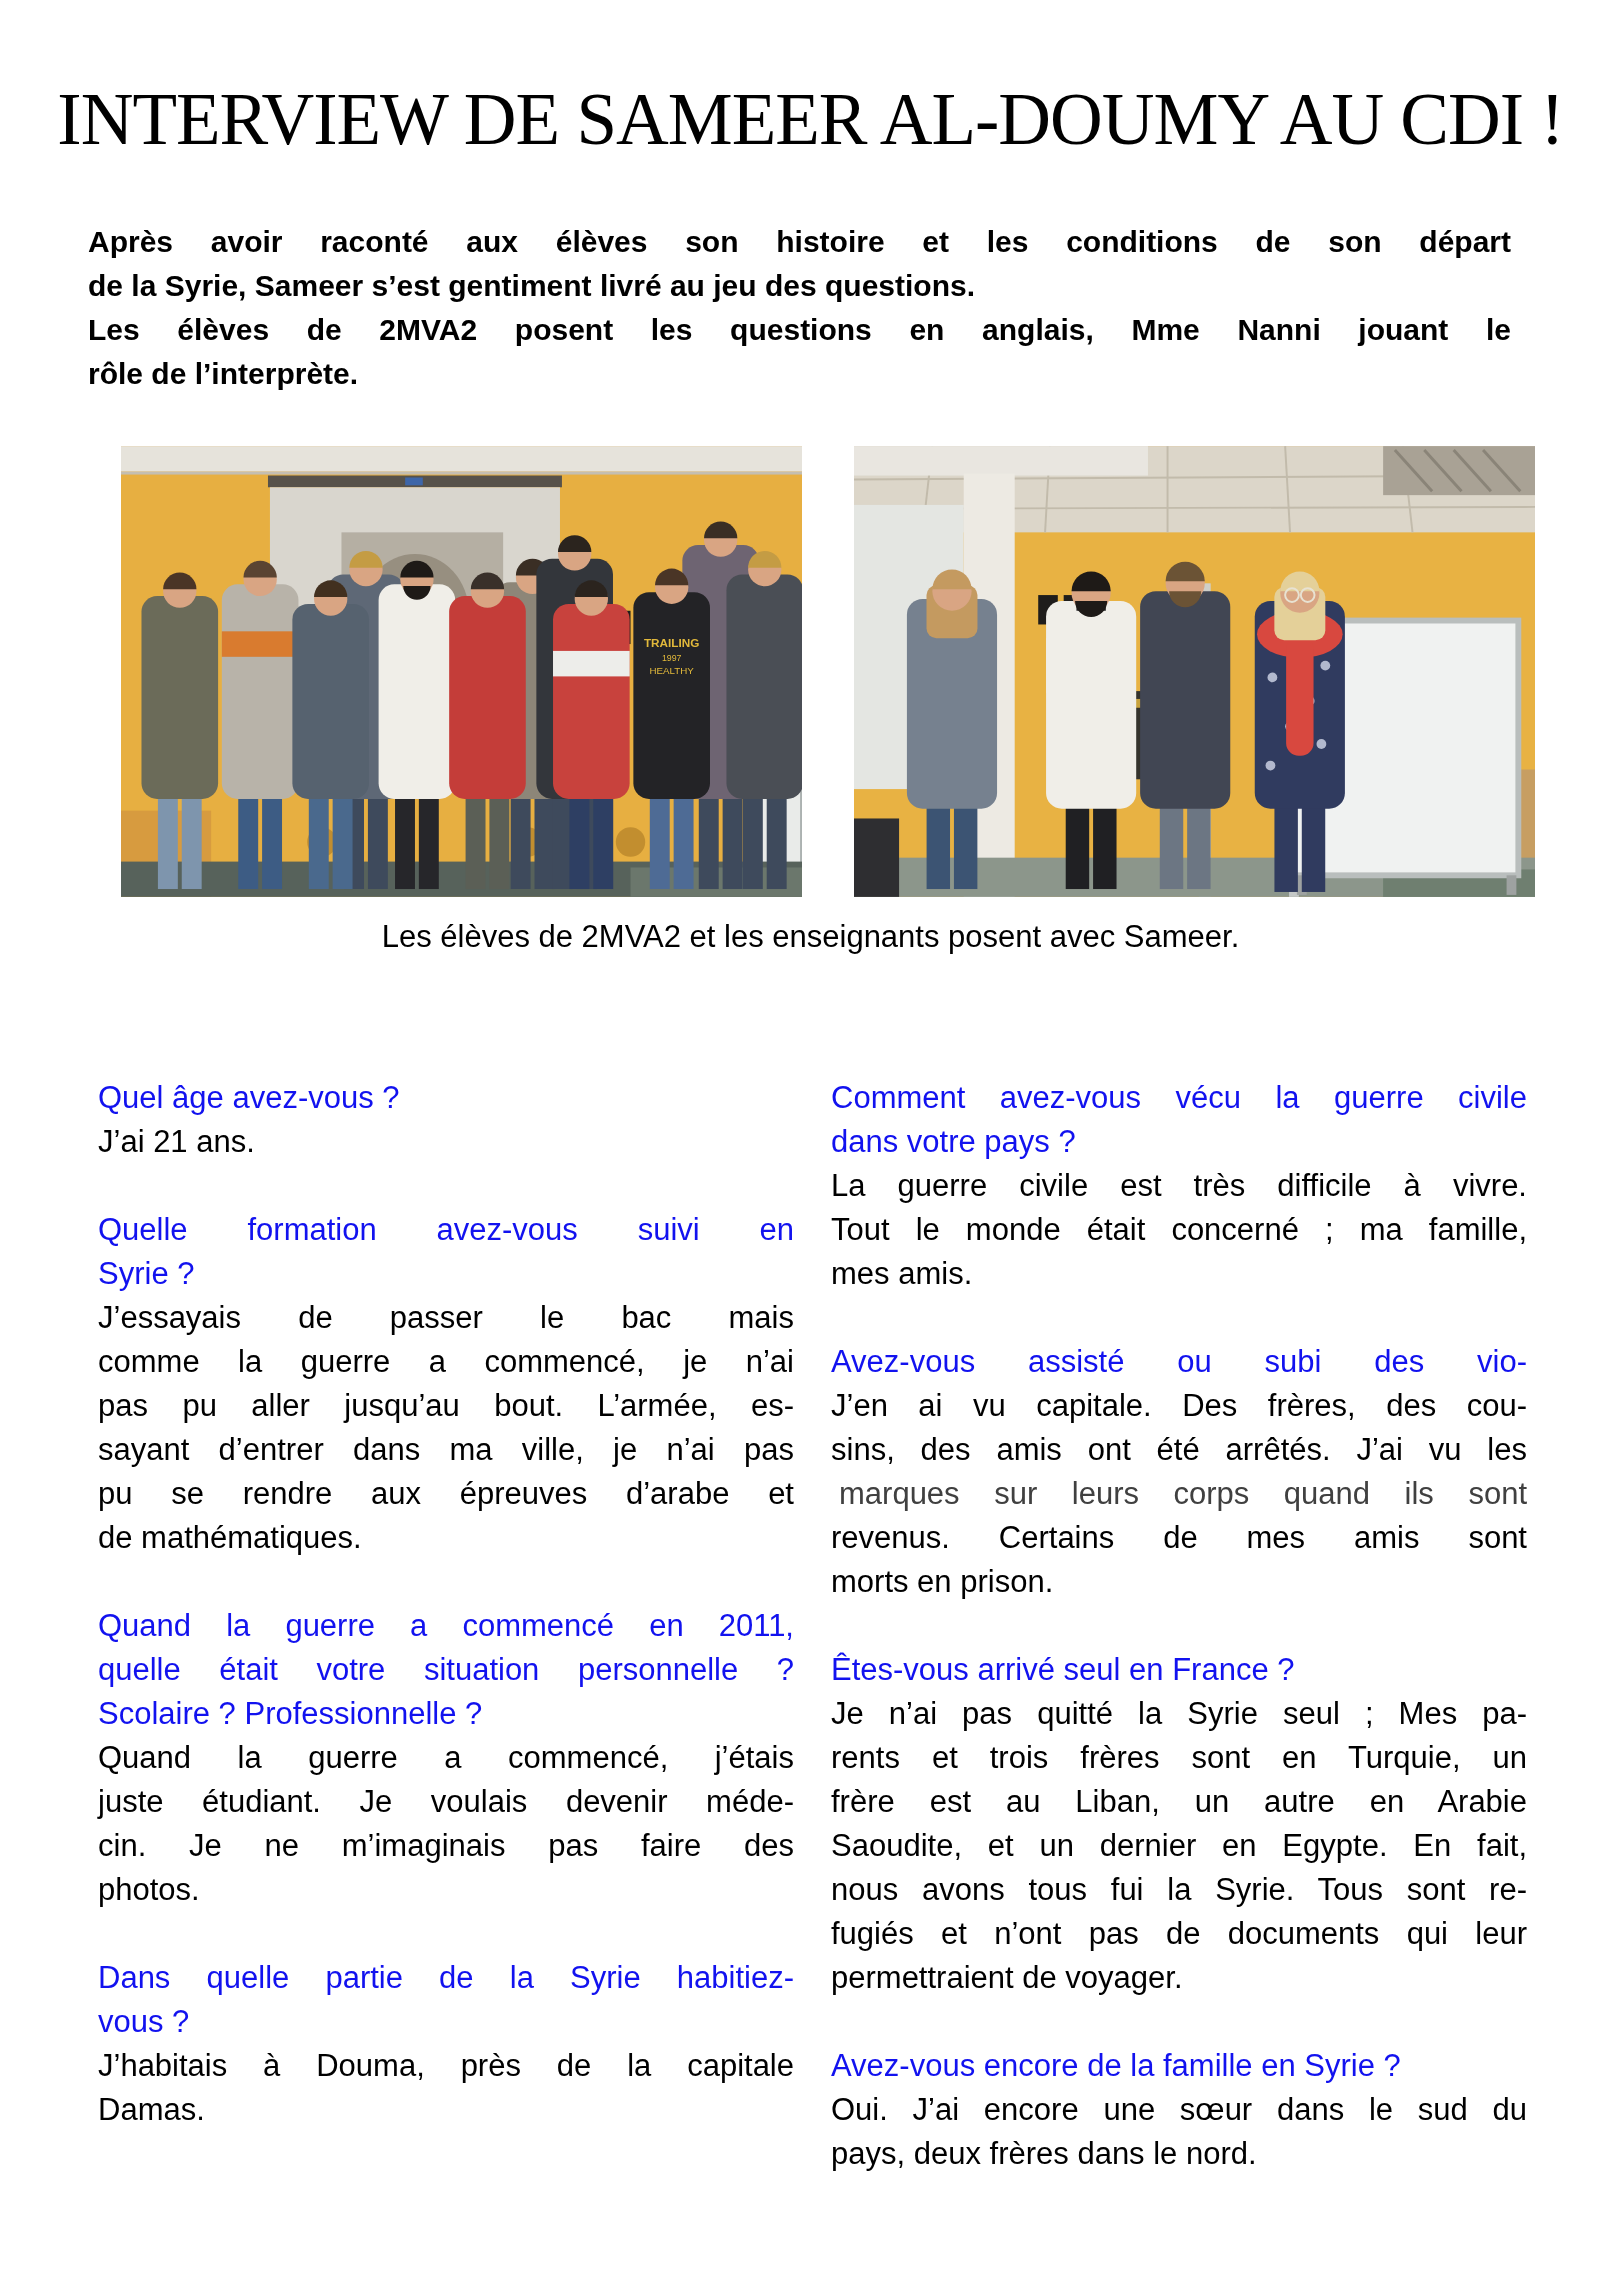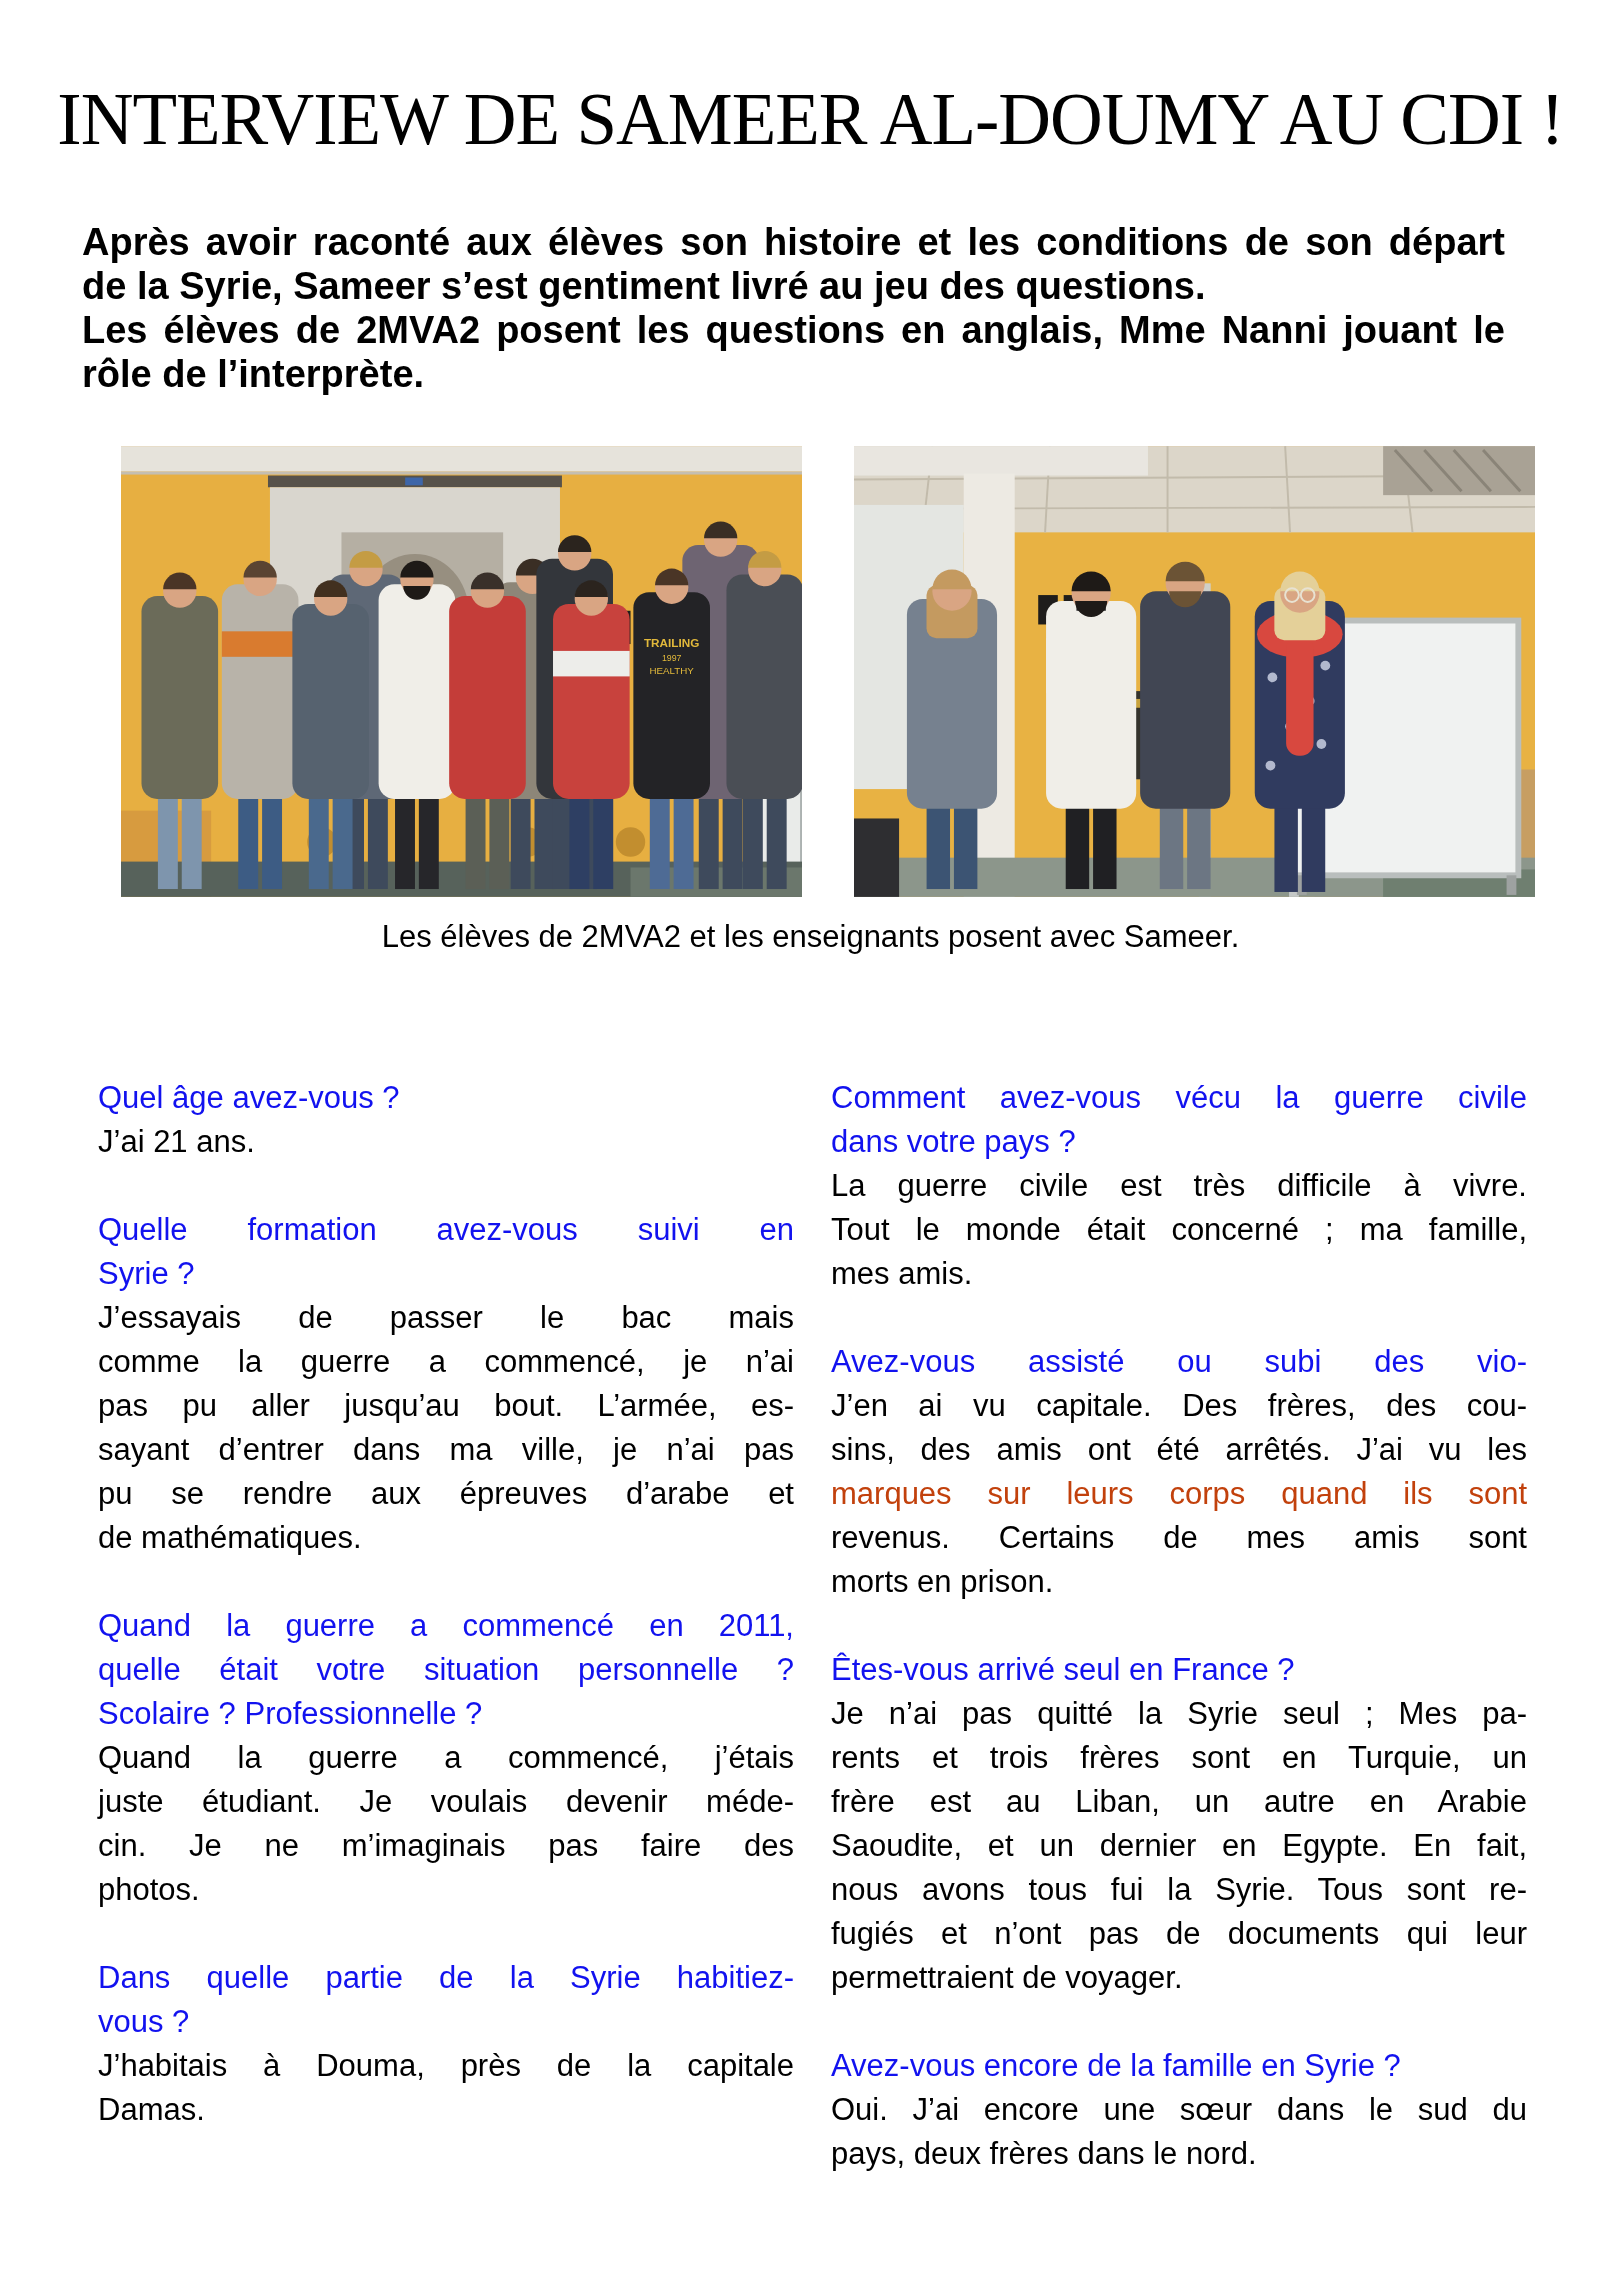--- a/index.html
+++ b/index.html
@@ -1,21 +1,21 @@
 <!DOCTYPE html>
 <html><head>
 <meta charset="utf-8">
 <style>
   html,body{margin:0;padding:0;background:#fff;}
   .page{position:relative;width:1621px;height:2293px;background:#ffffff;overflow:hidden;
         font-family:"Liberation Sans",sans-serif;color:#000;}
   .title{position:absolute;top:78px;left:0;width:100%;margin:0;text-align:center;
          font-family:"Liberation Serif",serif;font-weight:400;font-size:73px;letter-spacing:-1px;}
-  .intro{position:absolute;top:220px;left:82px;width:1423px;
-         font-weight:bold;font-size:38px;line-height:44px;}
+  .intro{position:absolute;top:220px;left:88px;width:1423px;
+         font-weight:bold;font-size:30px;line-height:44px;}
   .line{text-align:justify;text-align-last:justify;}
   .line.last{text-align-last:left;}
   .photos{position:absolute;top:446px;left:93px;display:flex;gap:52px;padding-left:28px;}
   .photos svg{display:block;}
   .caption{position:absolute;top:919px;left:0;width:100%;text-align:center;font-size:31px;}
   .columns{position:absolute;top:1076px;left:98px;width:1429px;display:flex;gap:37px;}
   .col{width:696px;font-size:31px;line-height:44px;}
   .qa-block{margin-bottom:44px;}
   .qa-block .q .line{}
 </style>
@@ -330,21 +330,21 @@
             <div class="line last" style="color: rgb(0, 0, 0);">mes amis.</div>
           </div>
         </div>
         <div class="qa-block">
           <div class="q">
             <div class="line" style="color: rgb(18, 18, 239);">Avez-vous assisté ou subi des vio-</div>
           </div>
           <div class="a">
             <div class="line" style="color: rgb(0, 0, 0);">J’en ai vu capitale. Des frères, des cou-</div>
             <div class="line" style="color: rgb(0, 0, 0);">sins, des amis ont été arrêtés. J’ai vu les</div>
-            <div class="line" style="color: #c2410c;">marques sur leurs corps quand ils sont</div>
+            <div class="line" style="color: #404040; margin-left: 8px;">marques sur leurs corps quand ils sont</div>
             <div class="line" style="color: rgb(0, 0, 0);">revenus. Certains de mes amis sont</div>
             <div class="line last" style="color: rgb(0, 0, 0);">morts en prison.</div>
           </div>
         </div>
         <div class="qa-block">
           <div class="q">
             <div class="line last" style="color: rgb(18, 18, 239);">Êtes-vous arrivé seul en France ?</div>
           </div>
           <div class="a">
             <div class="line" style="color: rgb(0, 0, 0);">Je n’ai pas quitté la Syrie seul ; Mes pa-</div>

